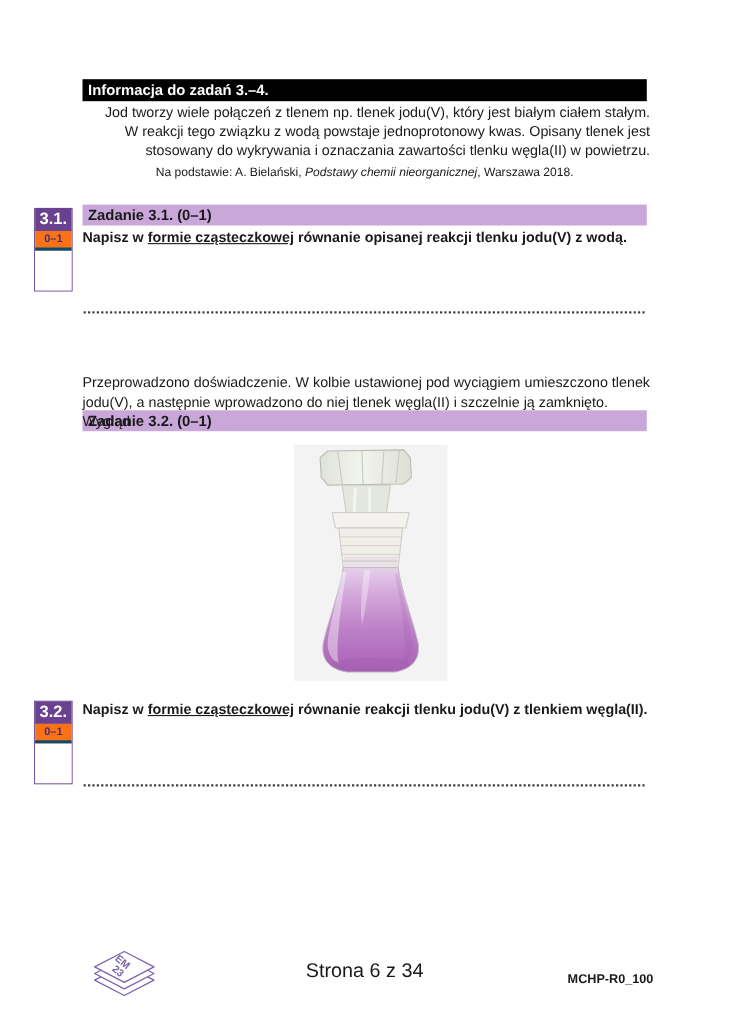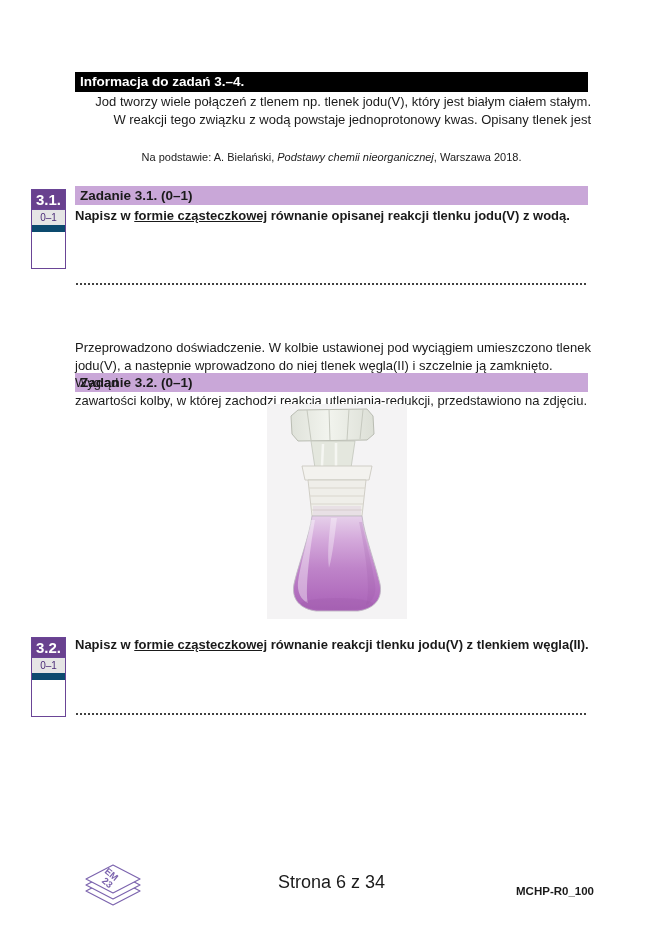--- a/index.html
+++ b/index.html
@@ -29,42 +29,43 @@
   .question .ul{text-decoration:underline;margin-top:48px;}
   
   .dotline{left:76px;width:510px;height:3px;border-bottom:2px dotted #404040;}
   
   .badge{left:31px;width:35px;border:1px solid #6a4596;background:#fff;}
   .badge .bid{
     background:#69418f;color:#fff;font-size:15px;font-weight:bold;
     text-align:center;height:19px;line-height:19px;border-bottom:1px solid #6a4596;
   }
   .badge .bscore{
-    background:#e5e5e5;color:#4b2c78;font-size:10px;font-weight:normal;
-    text-align:center;height:15px;line-height:15px;border-bottom:7px solid #0c4a6e;
+    background:#f97316;color:#4b2c78;font-size:10px;font-weight:bold;
+    text-align:center;height:15px;line-height:15px;border-bottom:3px solid #0c4a6e;
   }
   .badge .bbox{background:#fff;height:36px;}
   
   .figure{left:267px;top:404px;width:140px;height:215px;}
   
   .footer-page{left:75px;top:872px;width:513px;text-align:center;font-size:18px;}
   .footer-code{right:70px;top:885px;font-size:11.5px;font-weight:bold;}
   .footer-logo{left:84px;top:864px;width:58px;height:54px;}
 </style>
 </head>
 <body>
 
 <div class="page">
 
   <div class="abs info-title">
     <span>Informacja do zadań 3.–4.</span>
   </div>
   <div class="abs para" style="top:93px;text-align:right;">
     <span class="pline">Jod tworzy wiele połączeń z tlenem np. tlenek jodu(V), który jest białym ciałem stałym.</span>
     <span class="pline">W reakcji tego związku z wodą powstaje jednoprotonowy kwas. Opisany tlenek jest</span>
+    <span class="pline">stosowany do wykrywania i oznaczania zawartości tlenku węgla(II) w powietrzu.</span>
   </div>
   <div class="abs attribution">
     <span>Na podstawie: A. Bielański, </span><span class="it">Podstawy chemii nieorganicznej</span><span>, Warszawa 2018.</span>
   </div>
 
   <div class="abs badge" style="top:189px;">
     <div class="bid">3.1.</div>
     <div class="bscore">0–1</div>
     <div class="bbox"></div>
   </div>
@@ -76,21 +77,20 @@
     <span>Napisz w </span><span class="ul">formie cząsteczkowej</span><span> równanie opisanej reakcji tlenku jodu(V) z wodą.</span>
   </div>
   <div class="abs dotline" style="top:282px;"></div>
 
   <div class="abs task-heading" style="top:337px;margin-top:36px;">
     <span>Zadanie 3.2. (0–1)</span>
   </div>
   <div class="abs para" style="top:339px;">
     <span class="pline">Przeprowadzono doświadczenie. W kolbie ustawionej pod wyciągiem umieszczono tlenek</span>
     <span class="pline">jodu(V), a następnie wprowadzono do niej tlenek węgla(II) i szczelnie ją zamknięto. Wygląd</span>
-    <span class="pline">zawartości kolby, w której zachodzi reakcja utleniania-redukcji, przedstawiono na zdjęciu.</span>
   </div>
 
   <div class="abs figure">
     <svg width="140" height="215" viewBox="0 0 140 215" xmlns="http://www.w3.org/2000/svg">
       <defs>
         <linearGradient id="liq" x1="0" y1="0" x2="0" y2="1">
           <stop offset="0" stop-color="#e6d0ea"></stop>
           <stop offset="0.25" stop-color="#d4a9db"></stop>
           <stop offset="0.55" stop-color="#bf84c9"></stop>
           <stop offset="0.85" stop-color="#b06cbd"></stop>

